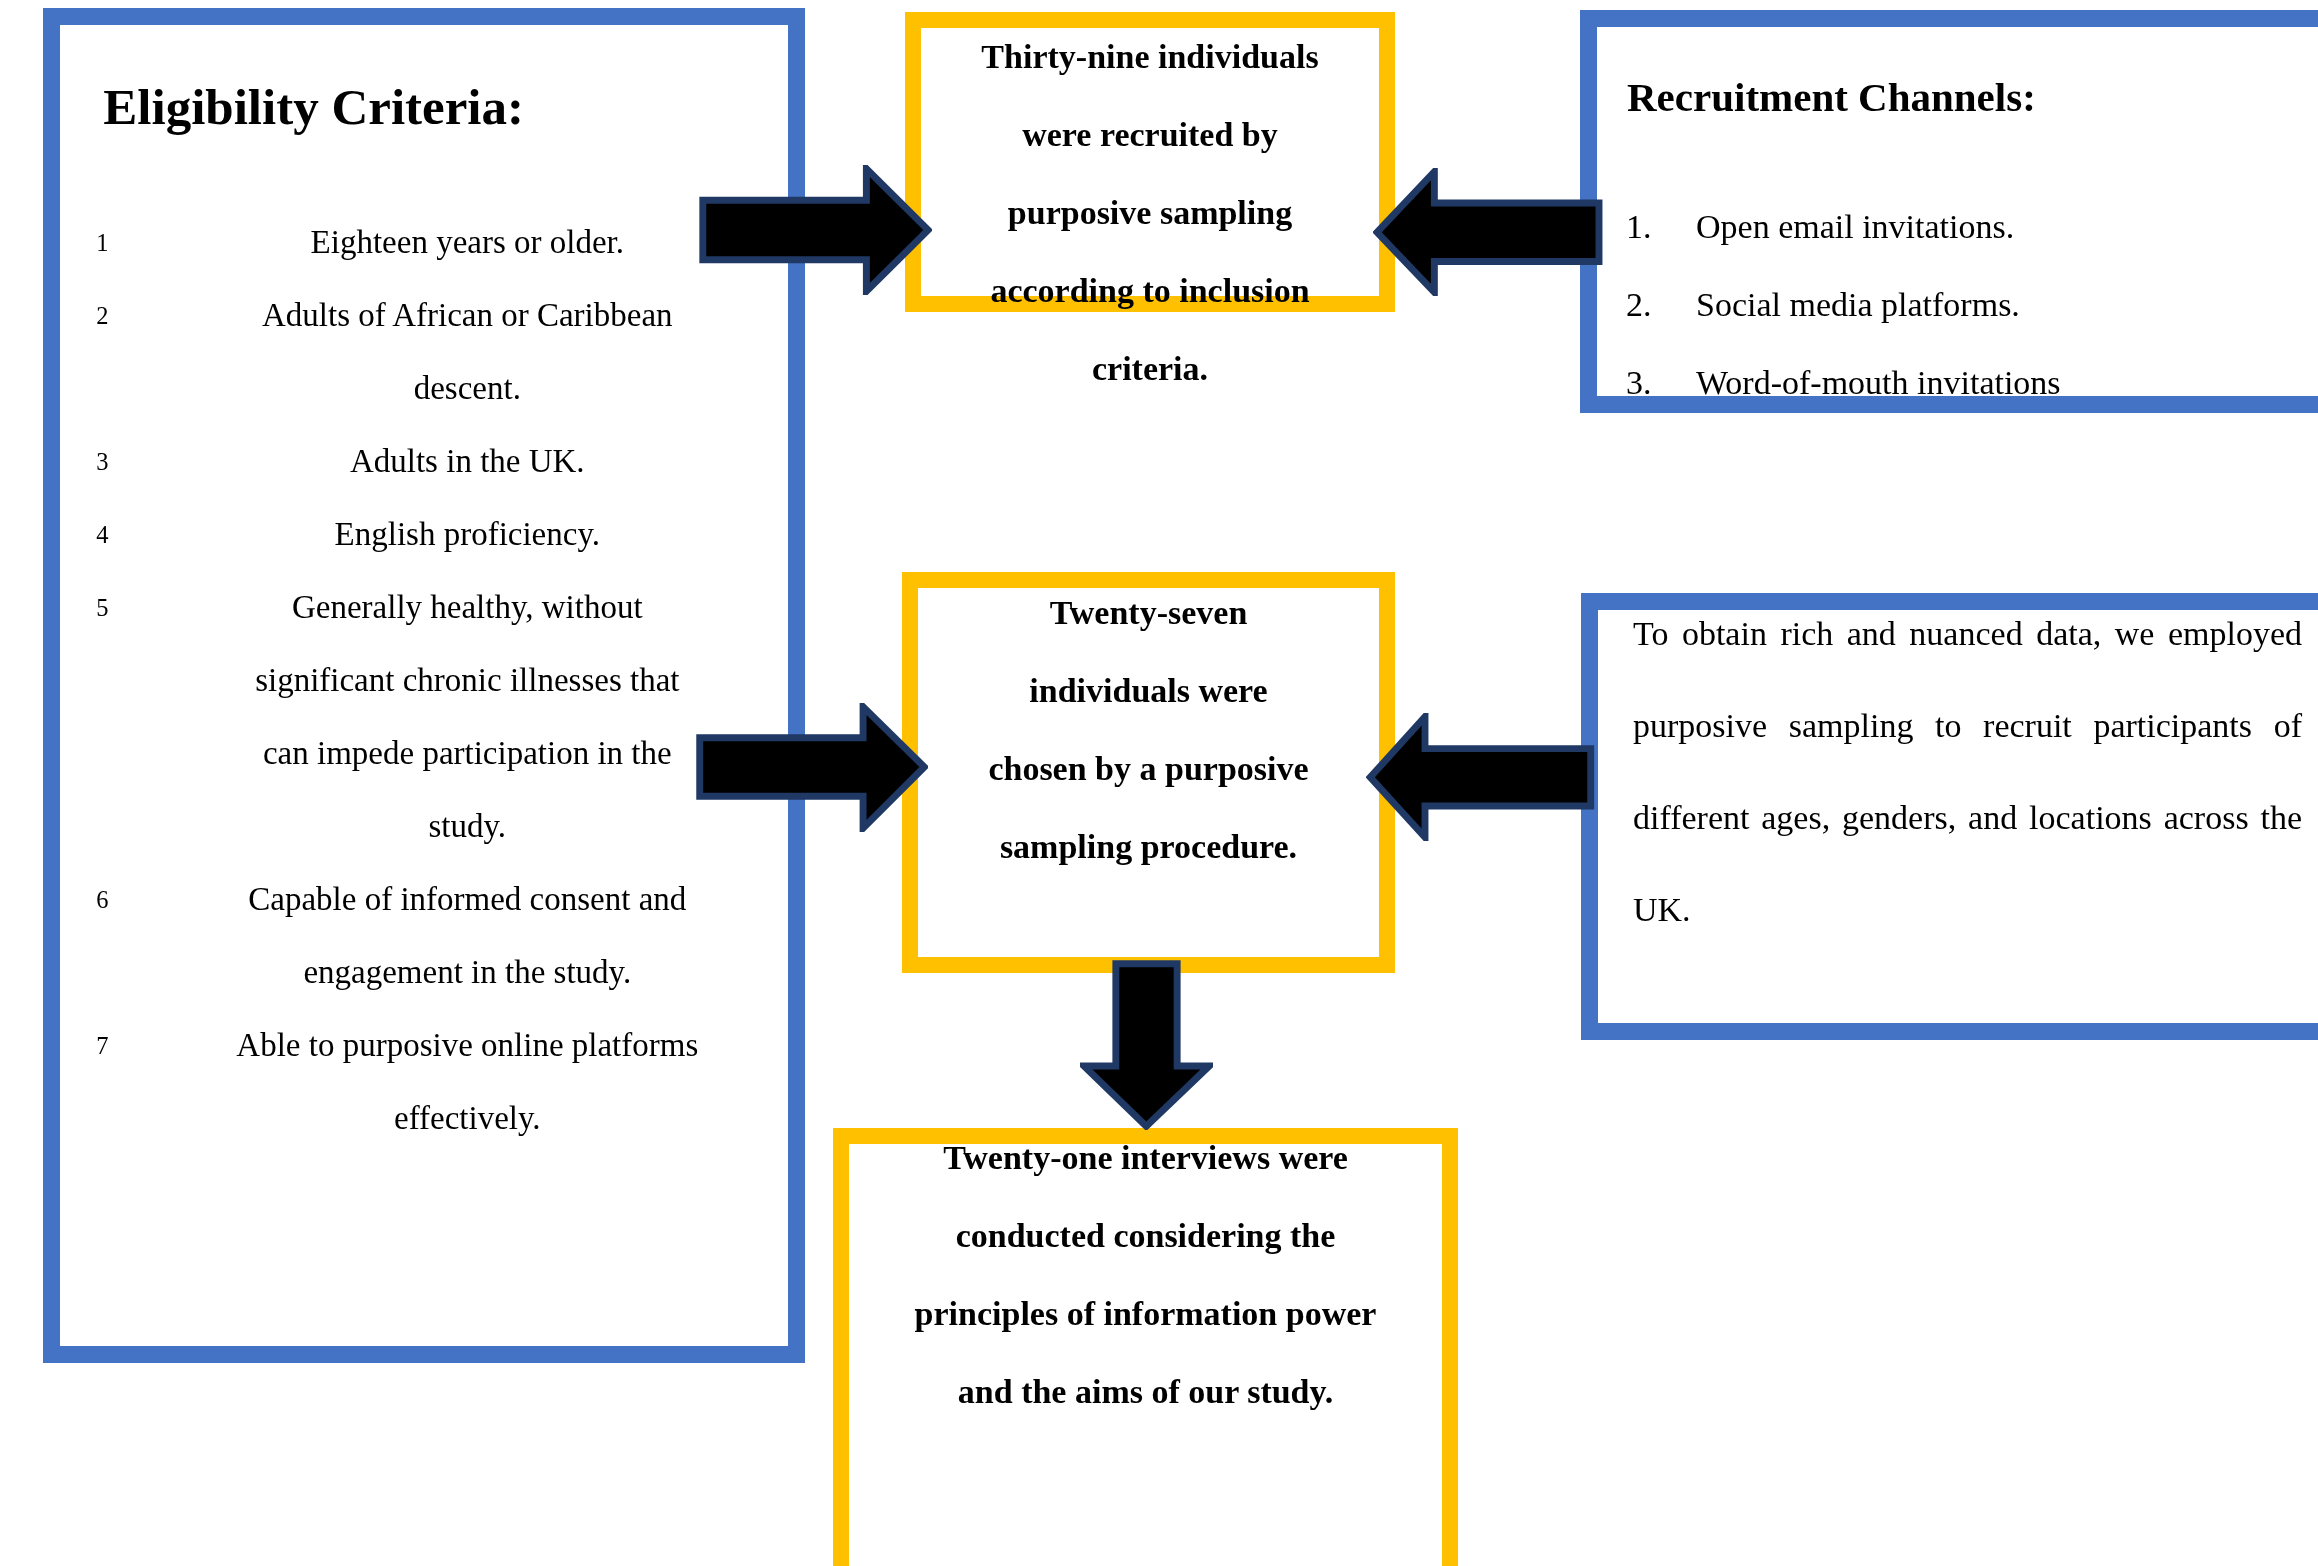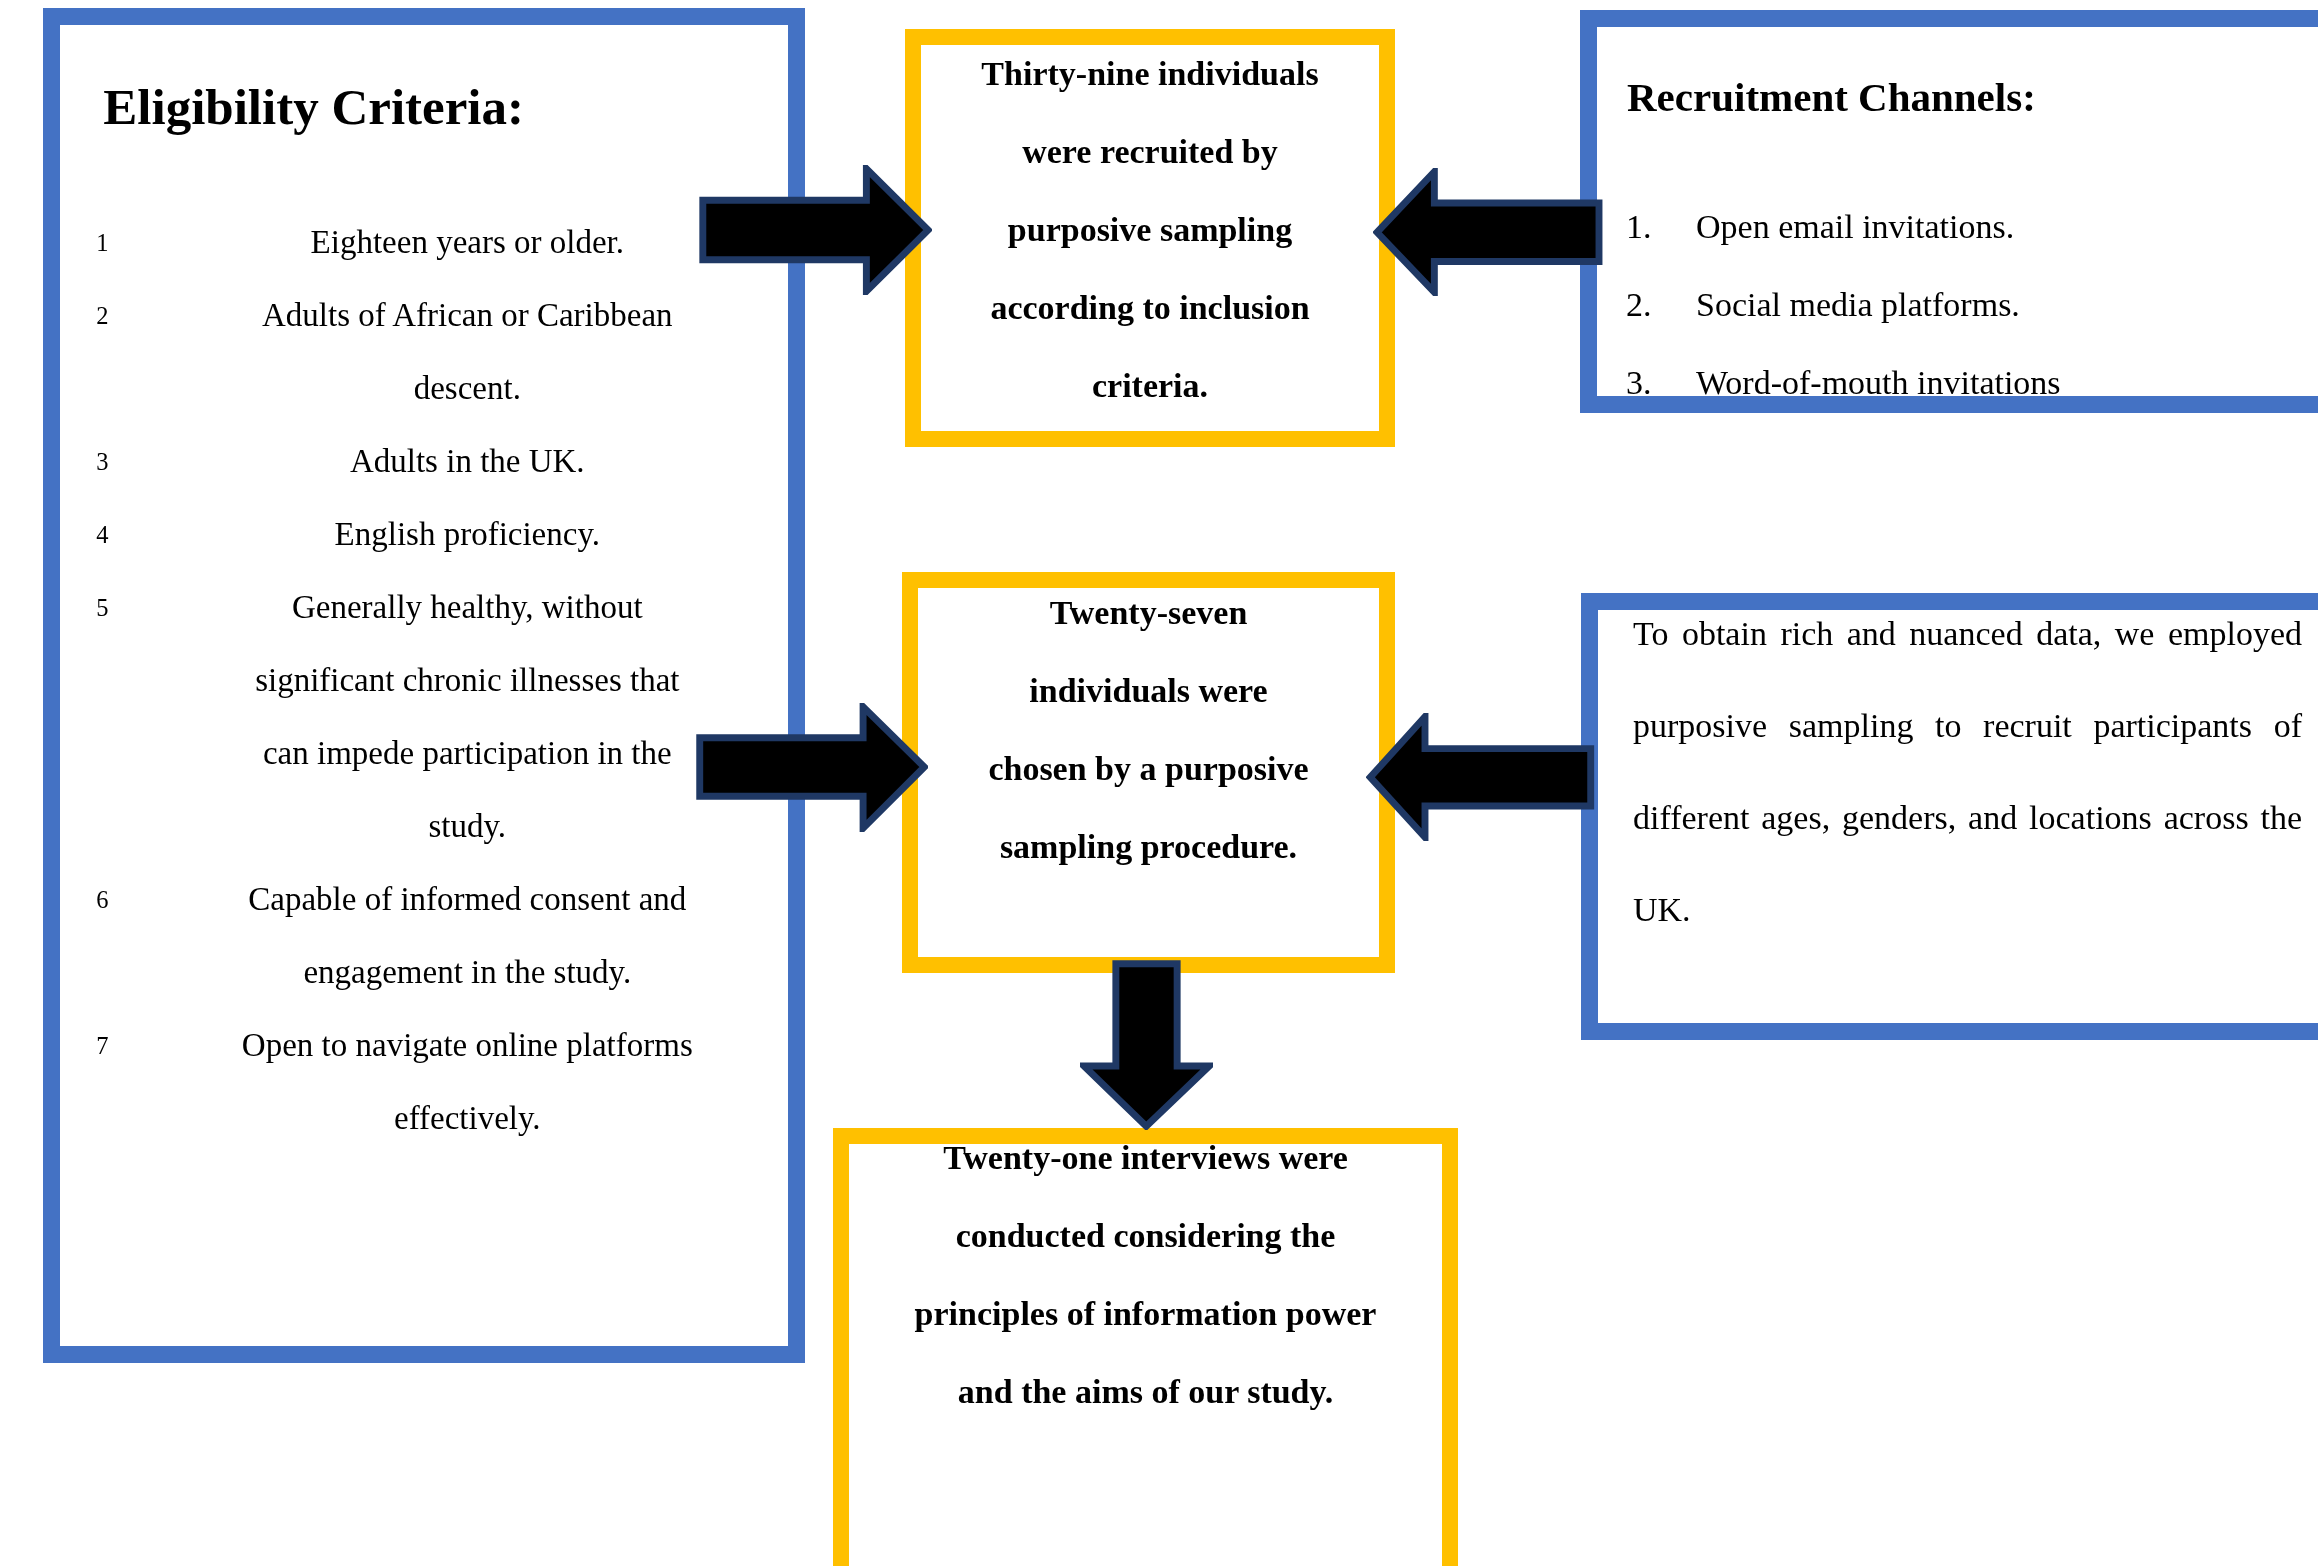--- a/index.html
+++ b/index.html
@@ -5,21 +5,21 @@
   html,body{margin:0;padding:0;background:#ffffff;}
   .canvas{position:relative;width:2319px;height:1567px;background:#ffffff;overflow:hidden;
           font-family:"Liberation Serif","DejaVu Serif",serif;color:#000;}
 
   
   .box{position:absolute;background:#ffffff;box-sizing:border-box;}
   .box.blue{border:17px solid #4472C4;margin-left:39px;}
   .box.yellow{border:16px solid #FFC000;}
 
   .eligibility{left:4.3px;top:8px;width:762px;height:1355px;}
-  .recruited{left:905px;top:29px;width:490px;height:418px;}
+  .recruited{left:905px;top:12px;width:490px;height:300px;}
   .channels{left:1541px;top:10px;width:776px;height:403px;}
   .chosen{left:902px;top:572px;width:493px;height:401px;}
   .purposive{left:1542px;top:593px;width:771px;height:447px;}
   .interviews{left:833px;top:1128px;width:625px;height:467px;}
 
   
   .preline{white-space:pre-line;text-align:center;}
   .box-title{position:absolute;font-weight:bold;}
   .eligibility .box-title{left:43px;top:57px;font-size:51px;line-height:1;}
   .channels .box-title{left:30px;top:50px;font-size:41px;line-height:1;}
@@ -71,21 +71,21 @@
         <div class="preline">Generally healthy, without
 significant chronic illnesses that
 can impede participation in the
 study.</div>
 
         <div class="num-cell">6</div>
         <div class="preline">Capable of informed consent and
 engagement in the study.</div>
 
         <div class="num-cell">7</div>
-        <div class="preline">Open to navigate online platforms
+        <div class="preline">Able to purposive online platforms
 effectively.</div>
       </div>
   </div>
 
   <div class="box yellow recruited">
     <div class="center-text preline">Thirty-nine individuals
 were recruited by
 purposive sampling
 according to inclusion
 criteria.</div>

